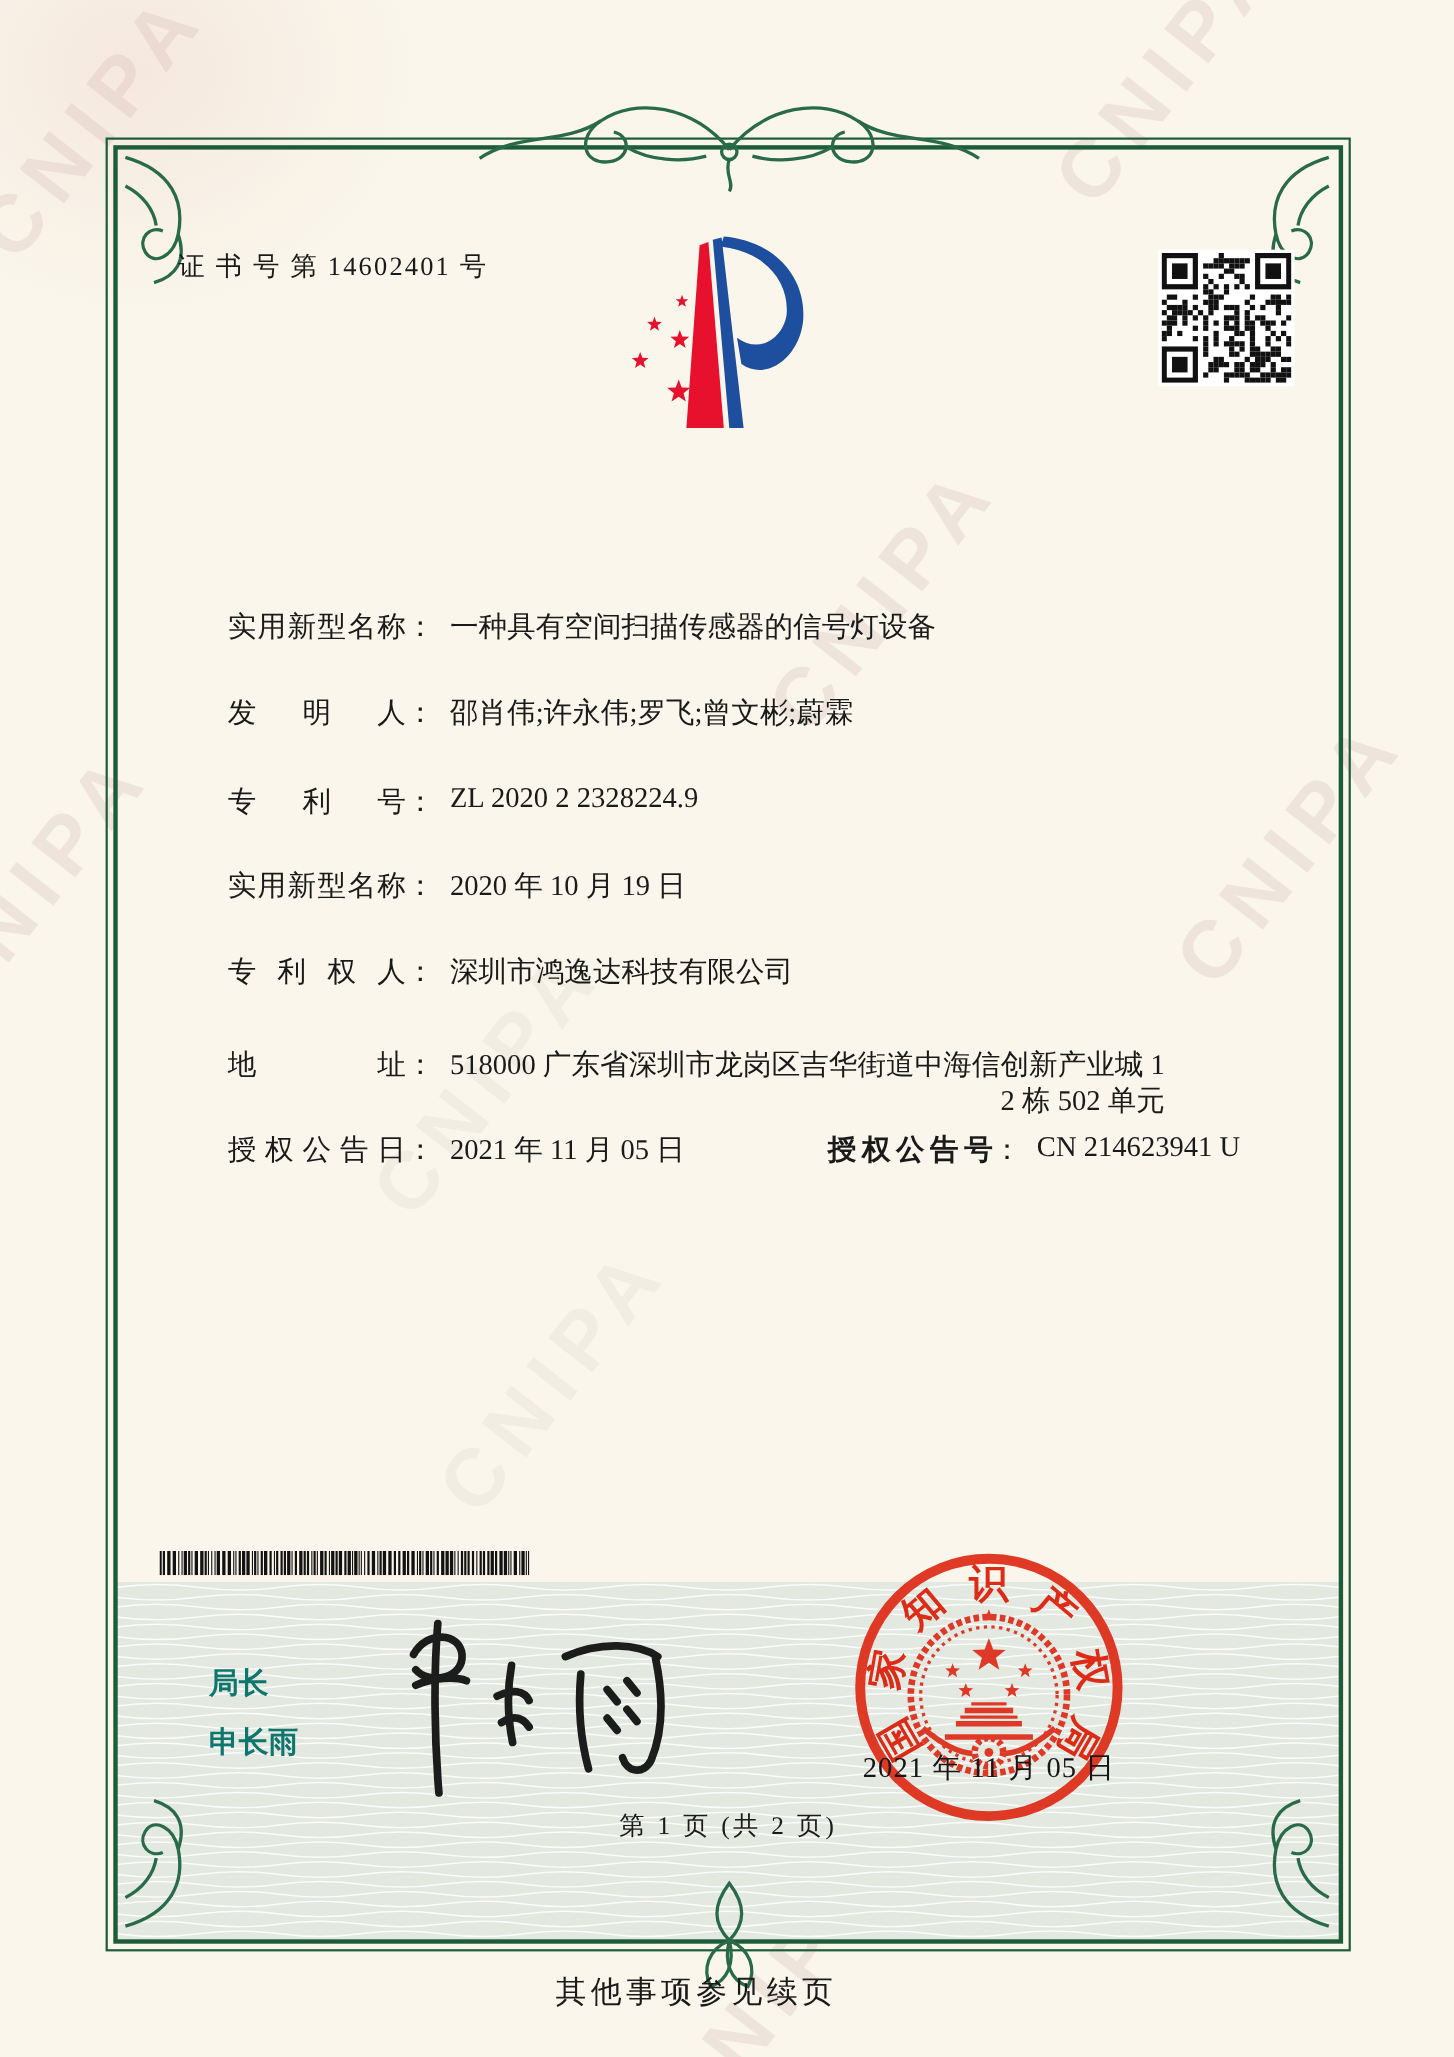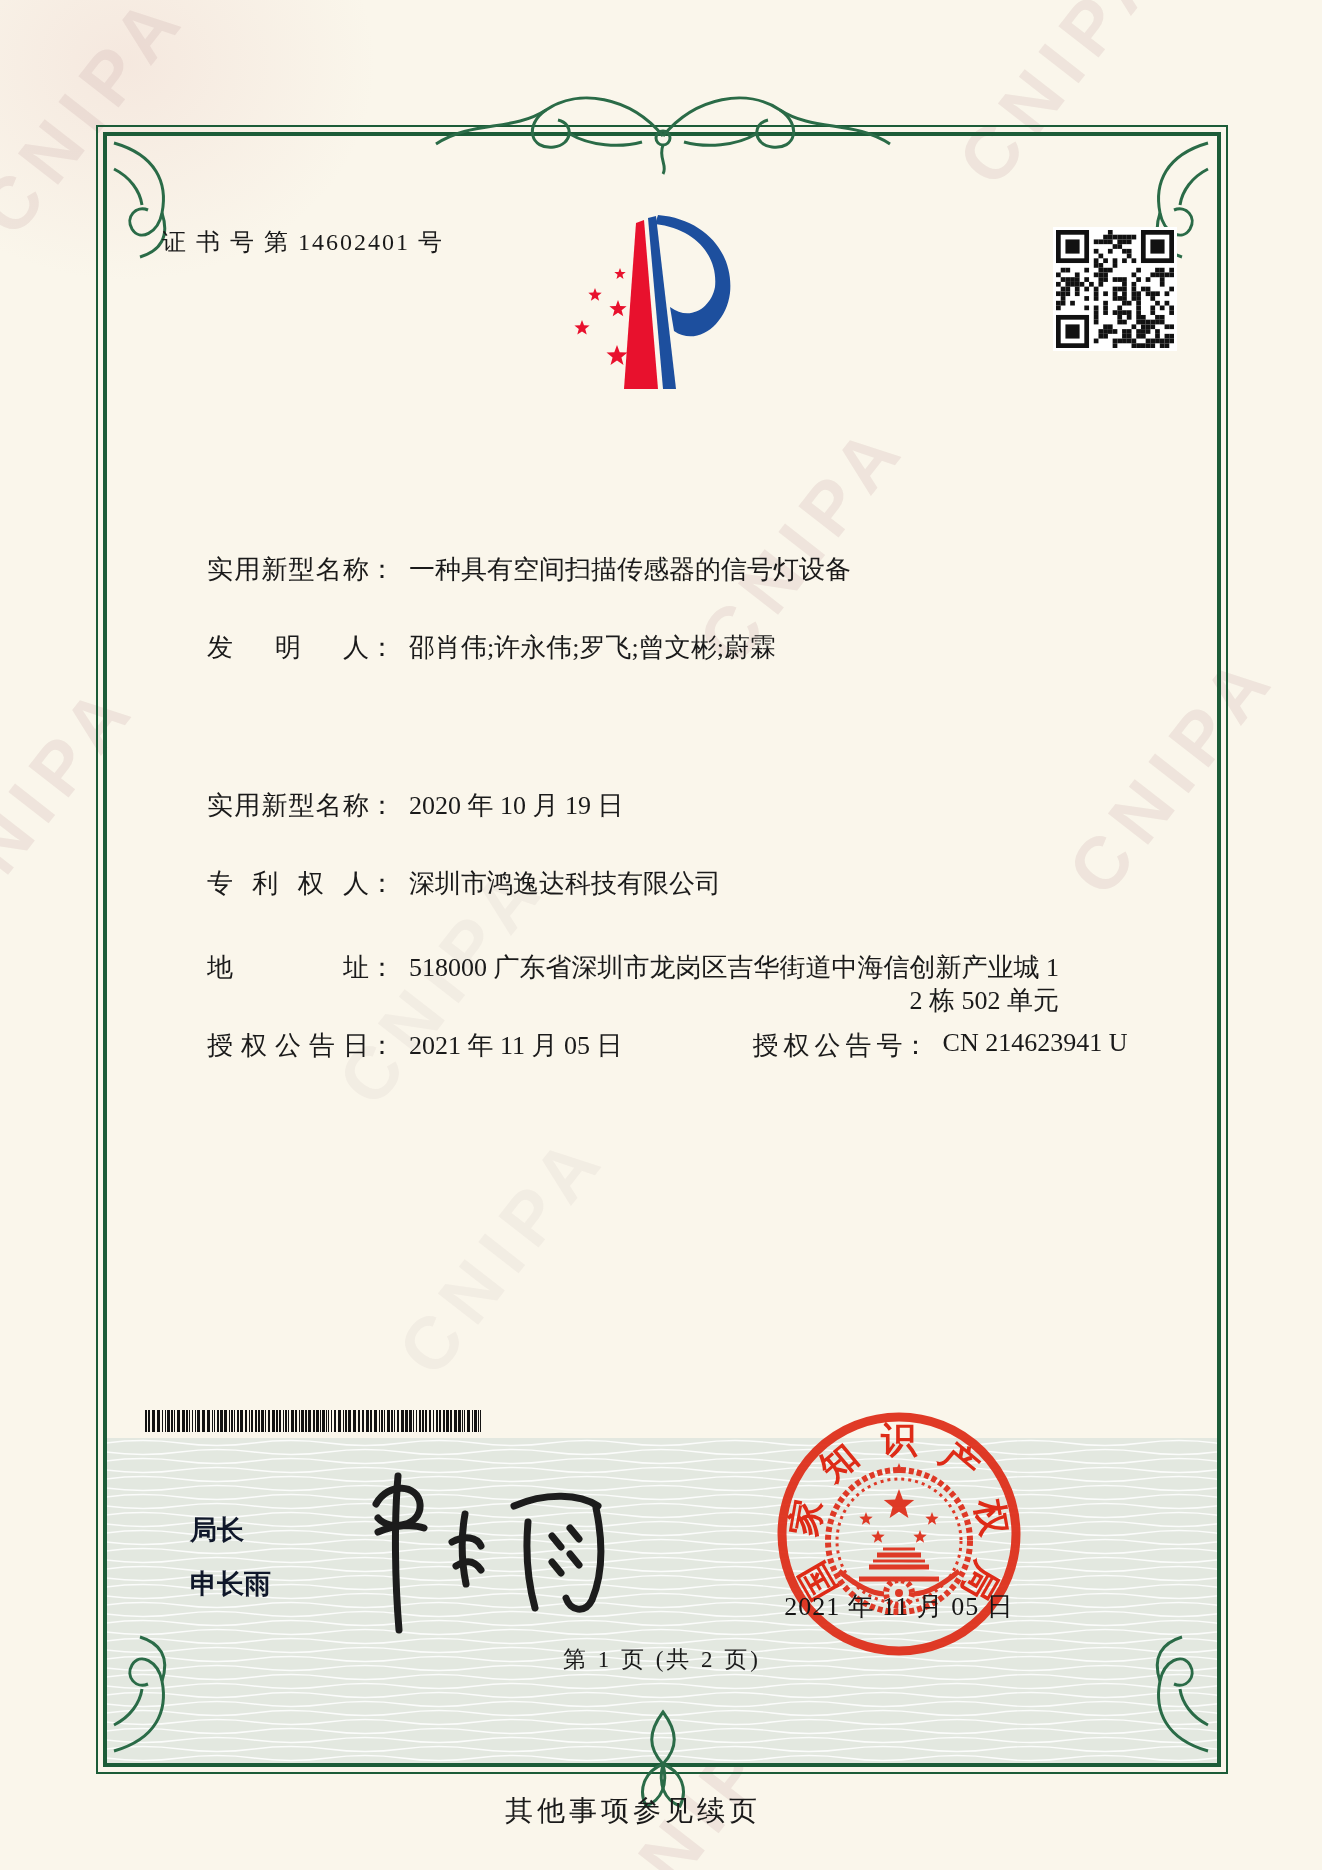--- a/index.html
+++ b/index.html
@@ -30,31 +30,31 @@
   .cert-no{position:absolute; left:162px; top:226px; font-size:24px; letter-spacing:2px; z-index:6;}
   .logo{position:absolute; left:570px; top:205px; z-index:6;}
   .qr{position:absolute; left:1053px; top:227px; width:118px; height:118px; background:#fff; padding:3px; z-index:6;}
   .title{
     position:absolute; left:707px; top:390px; transform:translateX(-50%);
     font-size:57px; font-weight:bold; letter-spacing:17px; white-space:nowrap; z-index:6;
   }
   
   .row{position:absolute; left:180px; width:1000px; font-size:26px; z-index:6; white-space:nowrap;}
   .lbl{display:inline-block; width:162px; text-align:justify; text-align-last:justify; vertical-align:top;margin-left:27px;}
-  .lbl2{display:inline-block; width:150px; text-align:justify; text-align-last:justify; vertical-align:top;}
+  .lbl2{display:inline-block; width:150px; text-align:justify; text-align-last:justify; vertical-align:top;font-weight:bold;}
   .val{display:inline-block; margin-left:14px; vertical-align:top; white-space:pre-line;text-align:right;}
   .colon{display:inline-block; vertical-align:top;}
   .grant-right{display:inline-block; margin-left:130px;}
   
   .paras{position:absolute; left:183px; top:1083px; width:962px; font-size:26px; line-height:52px; z-index:6; text-align:justify;}
   .paras p{margin:0; text-indent:2em;}
   
   .waves{position:absolute; left:106px; top:1438px; z-index:2;}
   .barcode{position:absolute; left:145px; top:1410px; z-index:3;}
-  .who{position:absolute; left:190px; z-index:6; font-family:"Liberation Sans", sans-serif; font-weight:bold; font-size:27px; color:#0f172a;}
+  .who{position:absolute; left:190px; z-index:6; font-family:"Liberation Sans", sans-serif; font-weight:bold; font-size:27px; color:#0f766e;}
   .sig{position:absolute; left:368px; top:1462px; z-index:6;}
   .seal{position:absolute; left:775px; top:1410px; z-index:5;}
   .seal-date{
     position:absolute; left:899px; top:1589px; transform:translateX(-50%);
     font-size:26px; letter-spacing:1px; white-space:nowrap; z-index:6; color:#161616;
   }
   .page-info{position:absolute; left:662px; top:1644px; transform:translateX(-50%); font-size:23px; letter-spacing:3px; z-index:6;}
   .continuation{position:absolute; left:633px; top:1792px; transform:translateX(-50%); font-size:28px; letter-spacing:4px; z-index:6;}
   .wisp{position:absolute; left:0; top:0; width:420px; height:320px; z-index:0;
     background:radial-gradient(ellipse at 30% 20%, rgba(230,190,185,0.25), rgba(230,190,185,0) 60%);}
@@ -394,20 +394,23 @@
       <rect x="96" y="92" width="4" height="4" fill="#111"></rect>
     </svg>
 
 
   <div class="row" style="top:552px;">
     <span class="lbl">实用新型名称</span><span class="colon">：</span><span class="val">一种具有空间扫描传感器的信号灯设备</span>
   </div>
   <div class="row" style="top:630px;">
     <span class="lbl">发 明 人</span><span class="colon">：</span><span class="val">邵肖伟;许永伟;罗飞;曾文彬;蔚霖</span>
   </div>
+  <div class="row" style="top:711px;">
+    <span class="lbl">专 利 号</span><span class="colon">：</span><span class="val">ZL 2020 2 2328224.9</span>
+  </div>
   <div class="row" style="top:788px;">
     <span class="lbl">实用新型名称</span><span class="colon">：</span><span class="val">2020 年 10 月 19 日</span>
   </div>
   <div class="row" style="top:866px;">
     <span class="lbl">专 利 权 人</span><span class="colon">：</span><span class="val">深圳市鸿逸达科技有限公司</span>
   </div>
   <div class="row" style="top:951px; line-height:33px;">
     <span class="lbl">地 址</span><span class="colon">：</span><span class="val" style="white-space:pre-line; max-width:780px;">518000 广东省深圳市龙岗区吉华街道中海信创新产业城 1
 2 栋 502 单元</span>
   </div>

